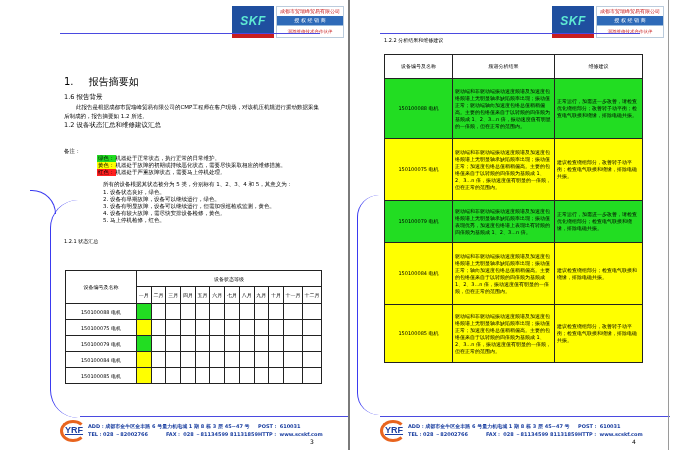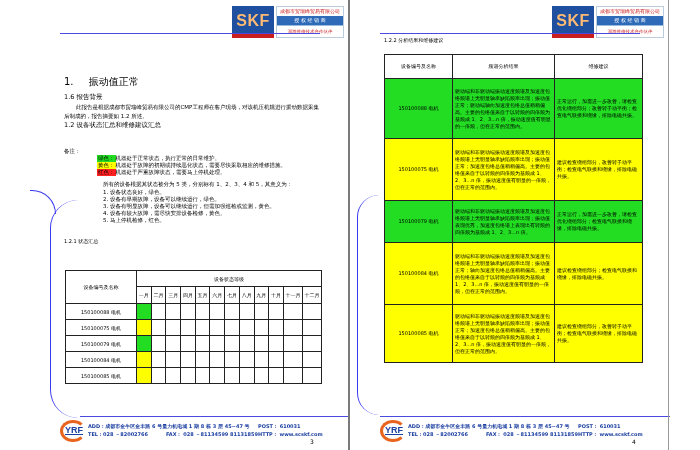--- a/index.html
+++ b/index.html
@@ -8,21 +8,21 @@
   .page { position: absolute; top: 0; width: 350px; height: 450px; background: #fff; overflow: hidden; }
   #page1 { left: 0; }
   #page2 { left: 350px; }
   .page-sep { position: absolute; left: 348px; top: 0; width: 2px; height: 450px; background: #7a7a7a; }
   .page-sep2 { position: absolute; left: 668px; top: 0; width: 1px; height: 450px; background: #9a9a9a; }
 
   .hdr-line { position: absolute; height: 1px; background: #4a4ae0; }
   .logo { position: absolute; display: flex; }
   .skf-box { width: 42px; height: 32px; background: #1f4f9f; position: relative; display: flex; align-items: center; justify-content: center; }
   .skf-box::after { content: ""; position: absolute; left: 0; right: 0; bottom: 0; height: 4px; background: #c81e1e; }
-  .skf-text { color: #fdba74; font-weight: bold; font-size: 16px; font-family: "Liberation Sans", sans-serif; letter-spacing: 0.5px; margin-top: -3px; }
+  .skf-text { color: #5eead4; font-weight: bold; font-size: 12px; font-family: "Liberation Sans", sans-serif; letter-spacing: 0.5px; margin-top: -3px; font-style: italic; }
   .logo-right { width: 68px; height: 32px; margin-left: 2px; display: flex; flex-direction: column; border: 1px solid #bcd; }
   .logo-r1 { height: 9px; font-size: 5px; color: #c81e1e; line-height: 9px; text-align: center; white-space: nowrap; overflow: hidden; }
   .logo-r2 { height: 9px; font-size: 5px; color: #fff; background: #2e6ab8; line-height: 9px; text-align: center; white-space: nowrap; overflow: hidden; }
   .logo-r3 { flex: 1; font-size: 4.5px; color: #c81e1e; line-height: 12px; text-align: center; white-space: nowrap; overflow: hidden; border-top: 1px solid #9bd; }
 
   .curve { position: absolute; border: 1px solid #3a3af0; border-right: none; }
   .footer-line { position: absolute; height: 1px; background: #4a4ae0; }
   .yrf { position: absolute; width: 28px; height: 22px; }
   .yrf .ring { position: absolute; left: 0; top: 0; width: 26px; height: 22px; border: 3px solid #e8641e; border-right-color: transparent; border-radius: 50%; }
   .yrf .txt { position: absolute; left: 5px; top: 5px; font-size: 9px; font-weight: bold; color: #1b3fa0; text-decoration: underline; font-family: "Liberation Sans", sans-serif; }
@@ -55,21 +55,21 @@
     <div class="logo-right">
       <div class="logo-r1">成都市贸瑞峰贸易有限公司</div>
       <div class="logo-r2">授 权 经 销 商</div>
       <div class="logo-r3">润滑维修技术合作伙伴</div>
     </div>
   </div>
   <div class="hdr-line" style="left:60px; top:33px; width:260px;"></div>
 
   <div class="h1" style="left:64px; top:75px;">
     <span>1.</span>
-    <span style="margin-left:12px;">振动值正常</span>
+    <span style="margin-left:12px;">报告摘要如</span>
   </div>
 
   <div class="h2" style="left:64px; top:93px;">1.6 报告背景</div>
   <div class="para" style="left:64px; top:103px; width:260px; text-indent:12px;">此报告是根据成都市贸瑞峰贸易有限公司的CMP工程师在客户现场，对该机压机规进行振动数据采集后制成的，报告摘要如 1.2 所述。</div>
 
   <div class="h2" style="left:64px; top:121px;">1.2 设备状态汇总和维修建议汇总</div>
   <div class="para" style="left:64px; top:147px;">备注：</div>
 
   <div style="position:absolute; left:97px; top:155px;">
     <div class="legend-row">

